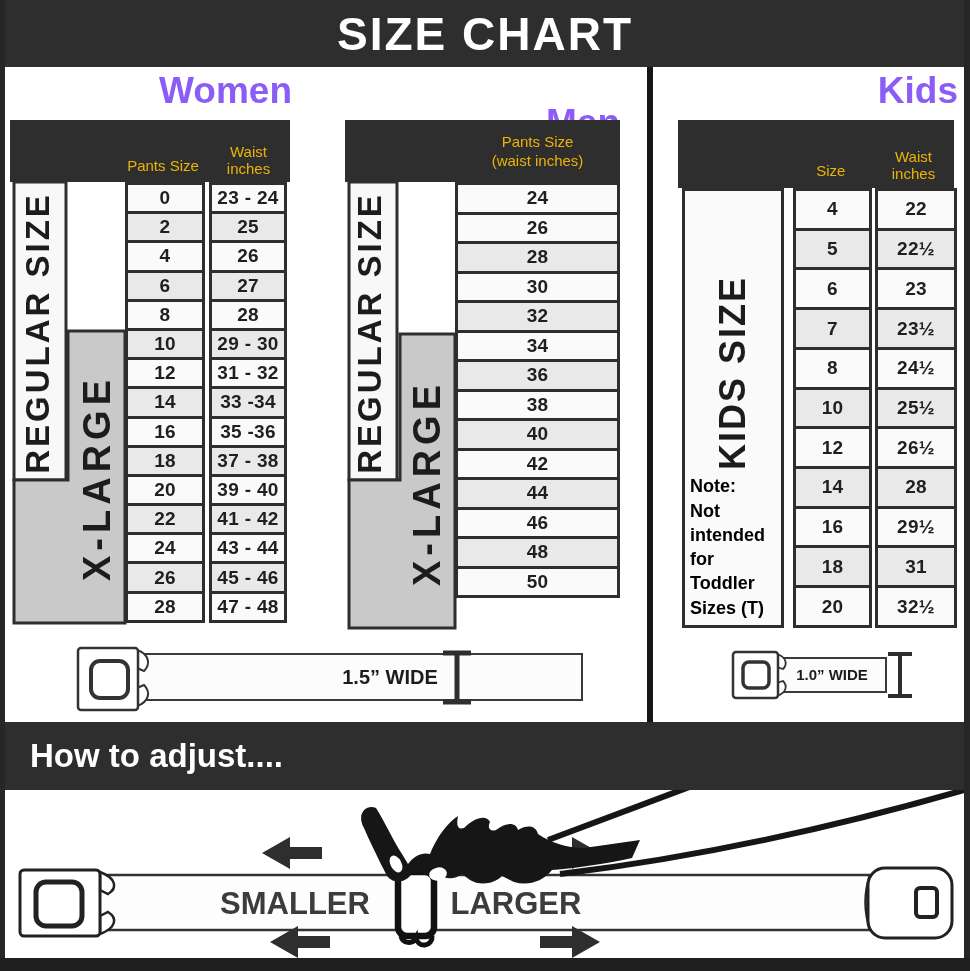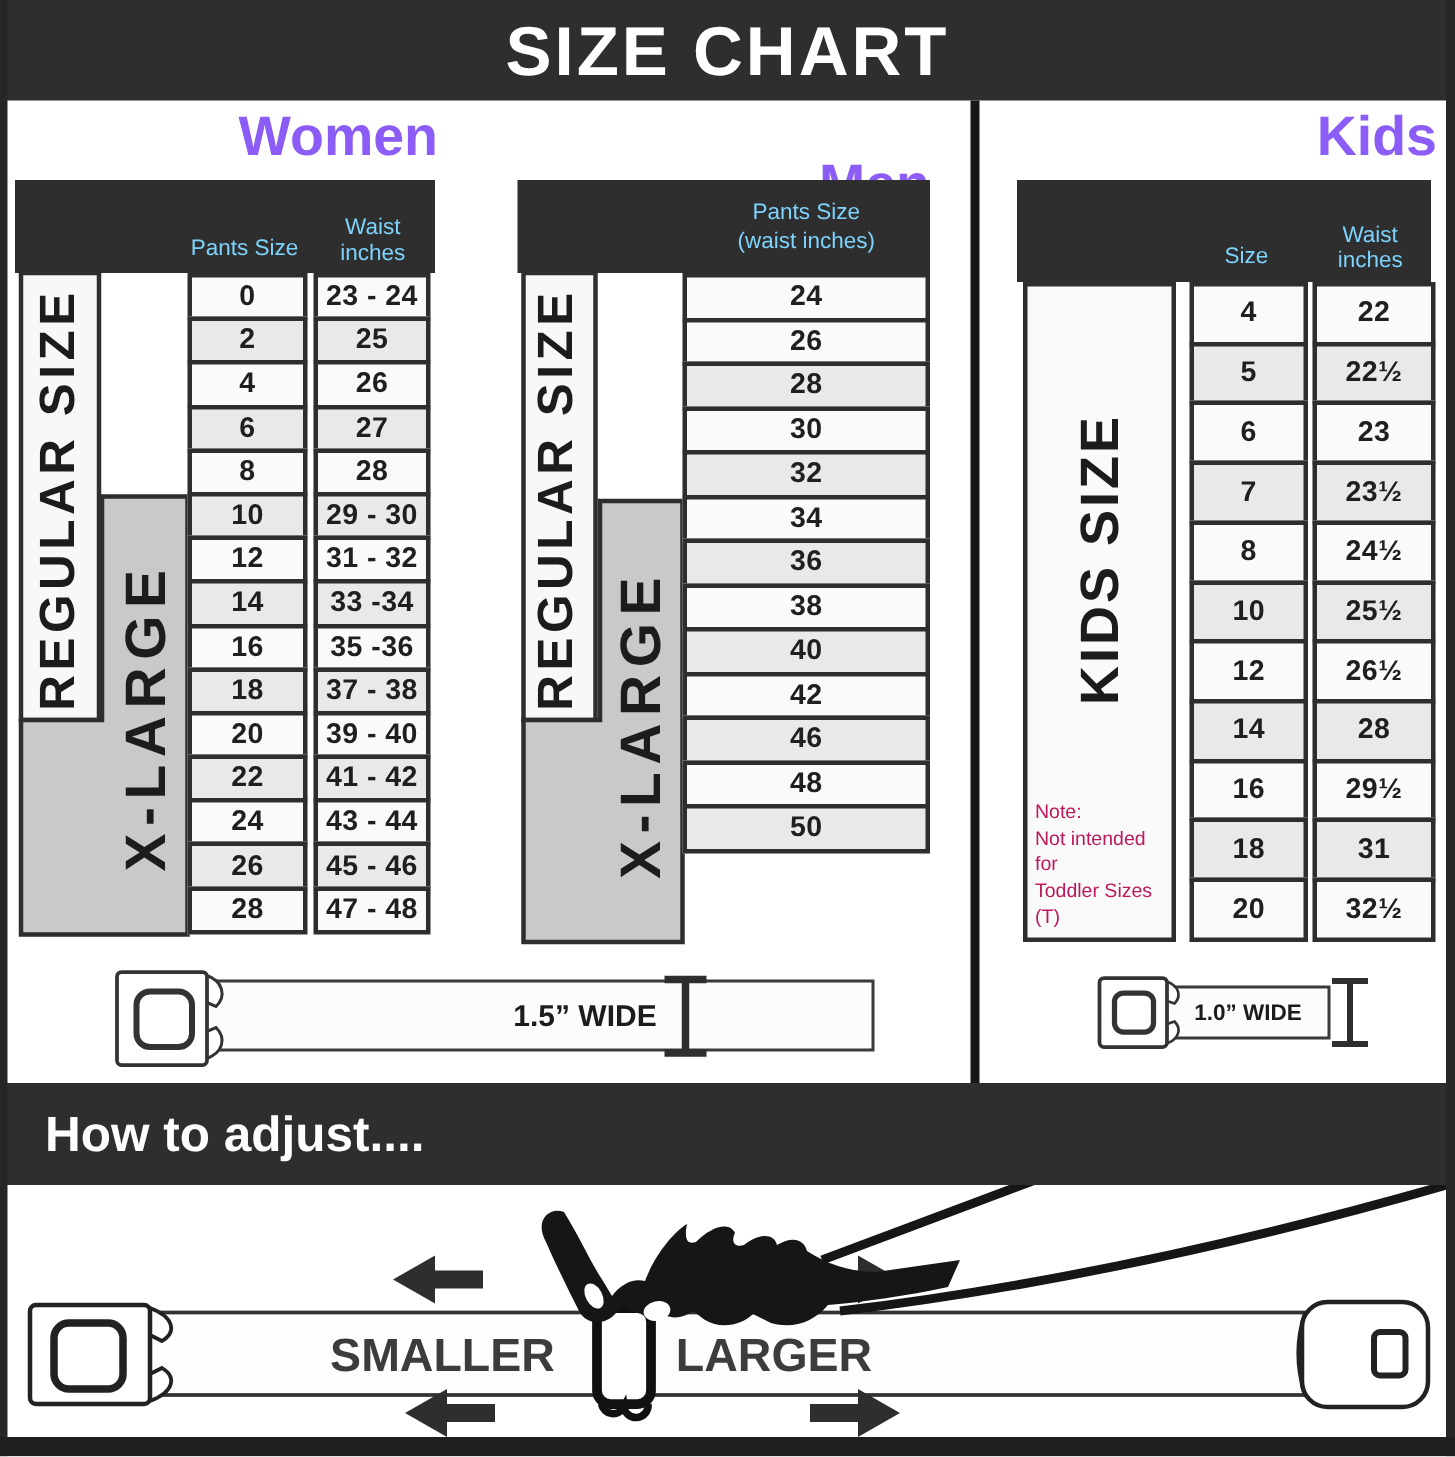--- a/index.html
+++ b/index.html
@@ -13,21 +13,21 @@
       color:#fff;display:flex;align-items:center;justify-content:center;
       font-size:46px;font-weight:700;letter-spacing:2px;}
   .divider-v{position:absolute;left:647px;top:67px;width:6px;height:655px;background:#161616;}
 
   .sec-title{position:absolute;top:70px;font-size:37px;font-weight:700;color:#8b5cf6;text-align:right;}
   .t-women{left:8px;width:284px;}
   .t-men{left:345px;width:275px;margin-top:32px;}
   .t-kids{left:678px;width:280px;}
 
   
-  .thead{position:absolute;background:#2e2e2e;color:#7dd3fc;display:flex;box-sizing:border-box;justify-content:space-between;}
+  .thead{position:absolute;background:#2e2e2e;color:#eab308;display:flex;box-sizing:border-box;justify-content:space-between;}
   .th-women{left:10px;top:120px;width:280px;height:62px;}
   .th-men{left:345px;top:120px;width:275px;height:62px;}
   .th-kids{left:678px;top:120px;width:276px;height:68px;}
   .th-zone{display:flex;align-items:flex-end;justify-content:center;text-align:center;
            font-size:15px;line-height:1.15;box-sizing:border-box;}
   .sp-w{width:113px;} .z-wpants{width:80px;padding-bottom:8px;} .gap4{width:4px;} .z-wwaist{width:83px;padding-bottom:5px;}
   .sp-m{width:110px;} .z-mhead{flex:1;display:flex;flex-direction:column;align-items:center;justify-content:center;font-size:15px;line-height:1.3;}
   .sp-k{width:115px;} .z-ksize{width:79px;padding-bottom:9px;} .gap3{width:3px;} .z-kwaist{width:82px;padding-bottom:6px;}
 
   
@@ -51,21 +51,21 @@
   .label-svg{position:absolute;}
   .ls-women{left:10px;top:178px;}
   .ls-men{left:345px;top:178px;}
   .svg-vlabel{font-family:"Liberation Sans", sans-serif;font-weight:700;fill:#1c1c1c;}
 
   
   .kids-box{position:absolute;left:682px;top:188px;width:102px;height:440px;box-sizing:border-box;
             border:3px solid #2e2e2e;background:#fafafa;}
   .kids-vlabel{position:absolute;left:50%;top:42%;transform:translate(-50%,-50%) rotate(-90deg);
             white-space:nowrap;font-size:36px;font-weight:700;letter-spacing:2px;color:#1c1c1c;}
-  .kids-note{position:absolute;left:5px;bottom:5px;font-size:13px;font-weight:400;line-height:1.35;color:#be185d;}
+  .kids-note{position:absolute;left:5px;bottom:5px;font-size:18px;font-weight:700;line-height:1.35;color:#000000;}
 
   .belt-svg{position:absolute;}
   .belt-adult{left:60px;top:640px;}
   .belt-kids{left:720px;top:645px;}
   .belt-text{font-family:"Liberation Sans", sans-serif;font-weight:700;fill:#1c1c1c;}
 
   .banner-adjust{position:absolute;left:0;top:722px;width:970px;height:68px;background:#2e2e2e;
       color:#fff;display:flex;align-items:center;padding-left:30px;box-sizing:border-box;
       font-size:33px;font-weight:700;}
   .diagram-svg{position:absolute;left:0;top:790px;}
@@ -200,20 +200,23 @@
         <div class="cell cm">36</div>
       </div>
     <div class="row">
         <div class="cell cm">38</div>
       </div>
     <div class="row">
         <div class="cell cm">40</div>
       </div>
     <div class="row">
         <div class="cell cm">42</div>
+      </div>
+    <div class="row">
+        <div class="cell cm">44</div>
       </div>
     <div class="row">
         <div class="cell cm">46</div>
       </div>
     <div class="row">
         <div class="cell cm">48</div>
       </div>
     <div class="row">
         <div class="cell cm">50</div>
       </div>

